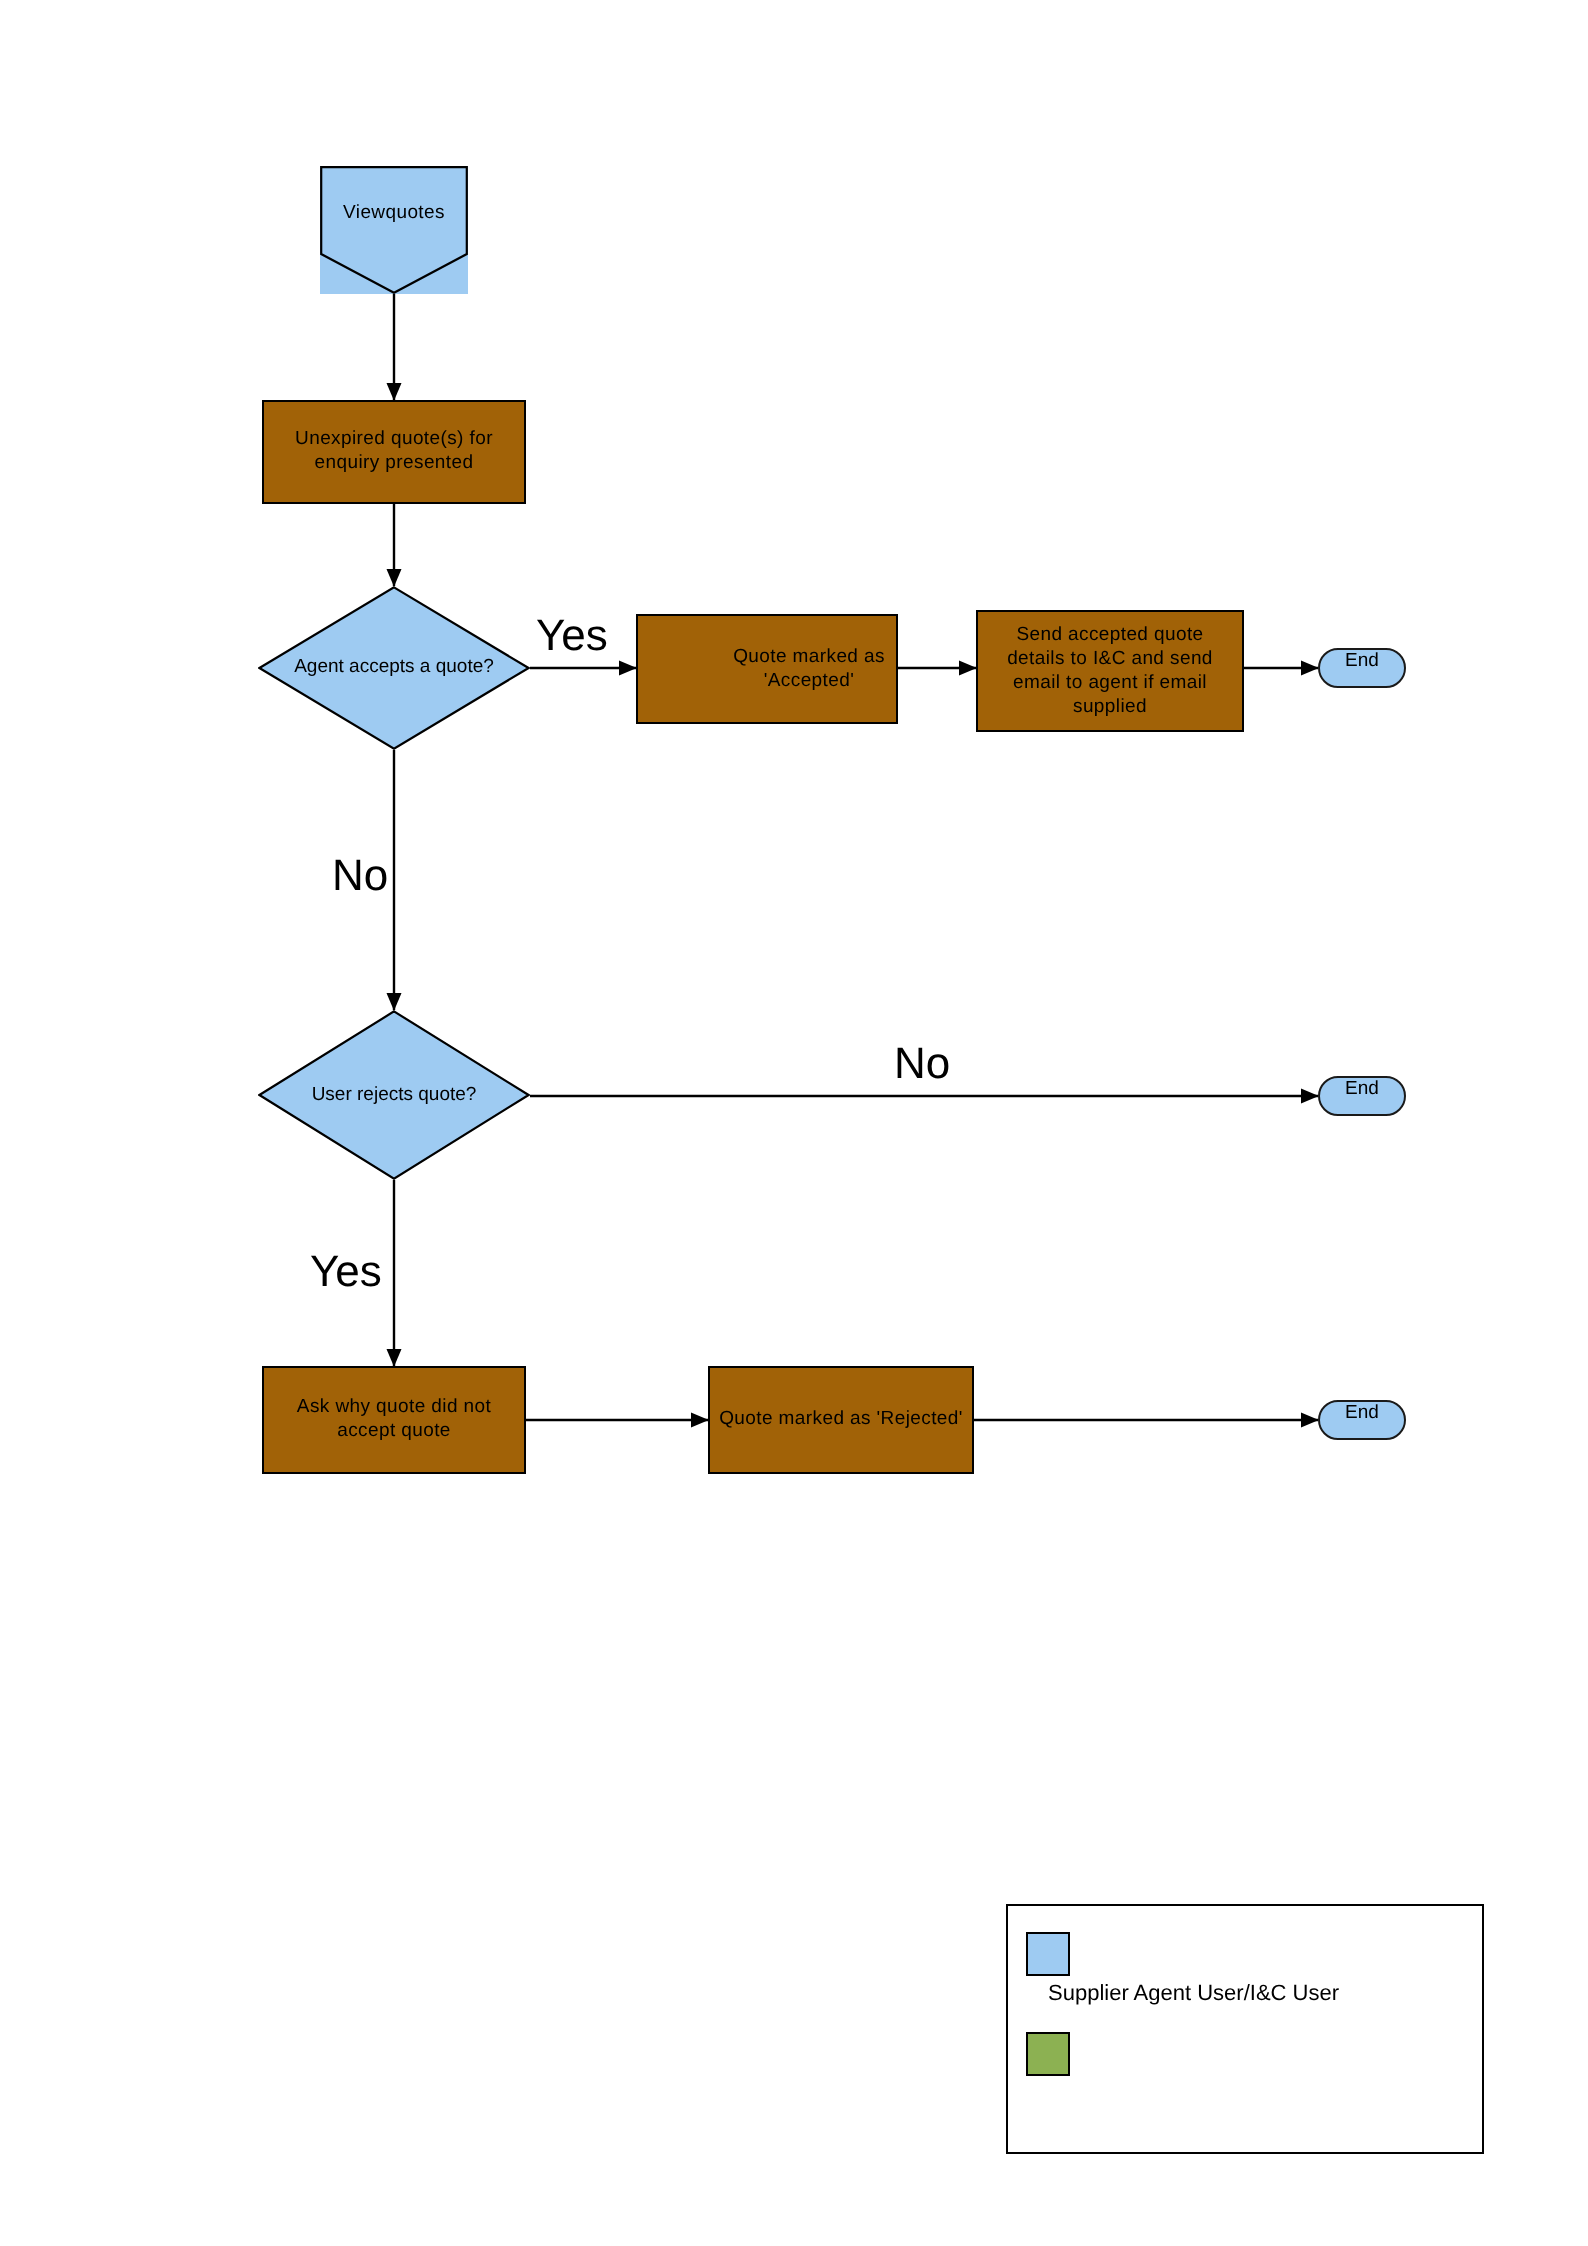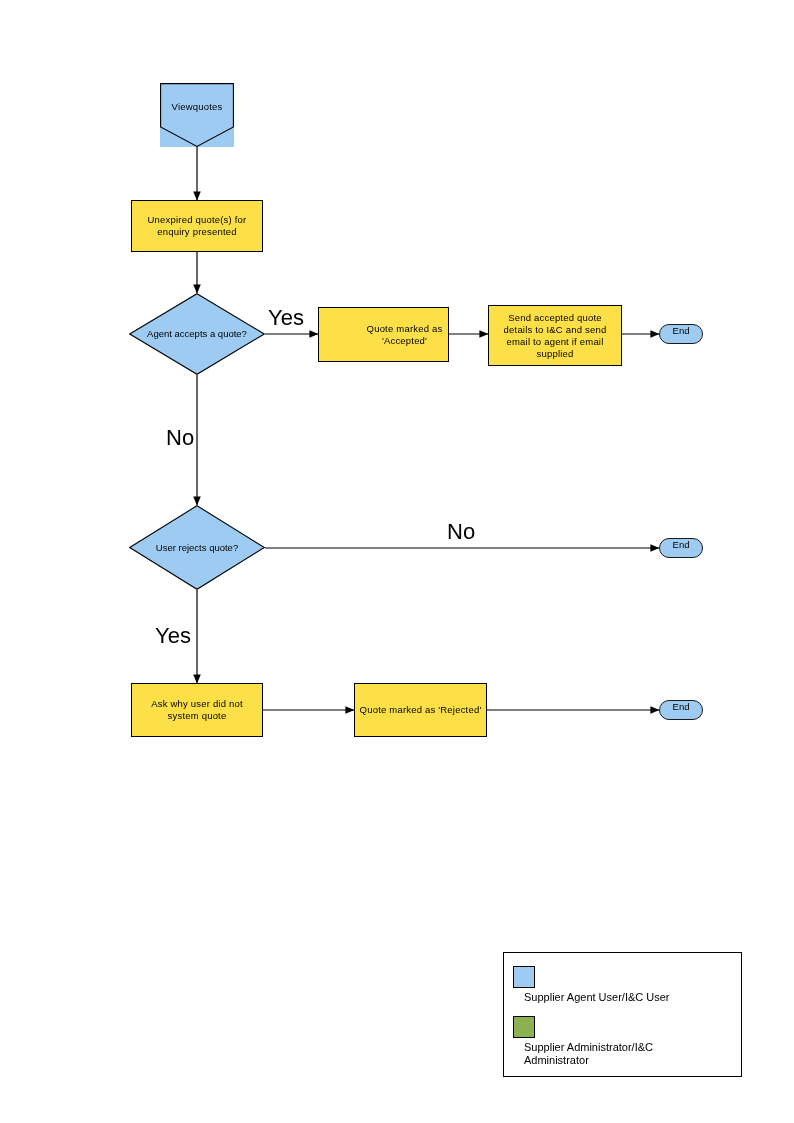--- a/index.html
+++ b/index.html
@@ -28,21 +28,21 @@
     justify-content: center;
     text-align: center;
     font-size: 9.5px;
     line-height: 12px;
     color: #000000;
     letter-spacing: 0.2px;
   }
   .node .txt { display: block; padding: 0 4px; }
 
   .process {
-    background: #fde047;
+    background: #a16207;
   }
   .terminator-start {
     background: #9ecbf2;
     border: none;
     padding: 0;
   }
   .pentagon-shape {
     position: absolute;
     inset: 0;
   }
@@ -198,21 +198,21 @@
       <polygon points="68,0.7 135.3,42.5 68,84.3 0.7,42.5" fill="#9ecbf2" stroke="#000000" stroke-width="1.1"></polygon>
     </svg>
     <div class="dec-label">User rejects quote?</div>
   </div>
 
   <div class="endcap" style="left:659px;top:538px;width:44px;height:20px;">
     <span>End</span>
   </div>
 
   <div class="node process" style="left:131px;top:683px;width:132px;height:54px;">
-    <span class="txt">Ask why user did not system quote</span>
+    <span class="txt">Ask why quote did not accept quote</span>
   </div>
 
   <div class="node process" style="left:354px;top:683px;width:133px;height:54px;">
     <span class="txt">Quote  marked as 'Rejected'</span>
   </div>
 
   <div class="endcap" style="left:659px;top:700px;width:44px;height:20px;">
     <span>End</span>
   </div>
 
@@ -224,18 +224,17 @@
   <div class="legend" style="left:503px;top:952px;width:239px;height:125px;padding:13px 0 0 9px;">
 
     <div class="legend-row" style="margin-bottom:12px;">
       <span class="legend-swatch" style="background:#9ecbf2;"></span>
       <span class="legend-text">Supplier Agent User/I&amp;C User</span>
     </div>
 
 
     <div class="legend-row">
       <span class="legend-swatch" style="background:#8cb152;"></span>
-      <span class="legend-text" style="max-width:185px;">Supplier Administrator/I&amp;C Administrator</span>
     </div>
 
   </div>
 
 </div>
 
 </body></html>

